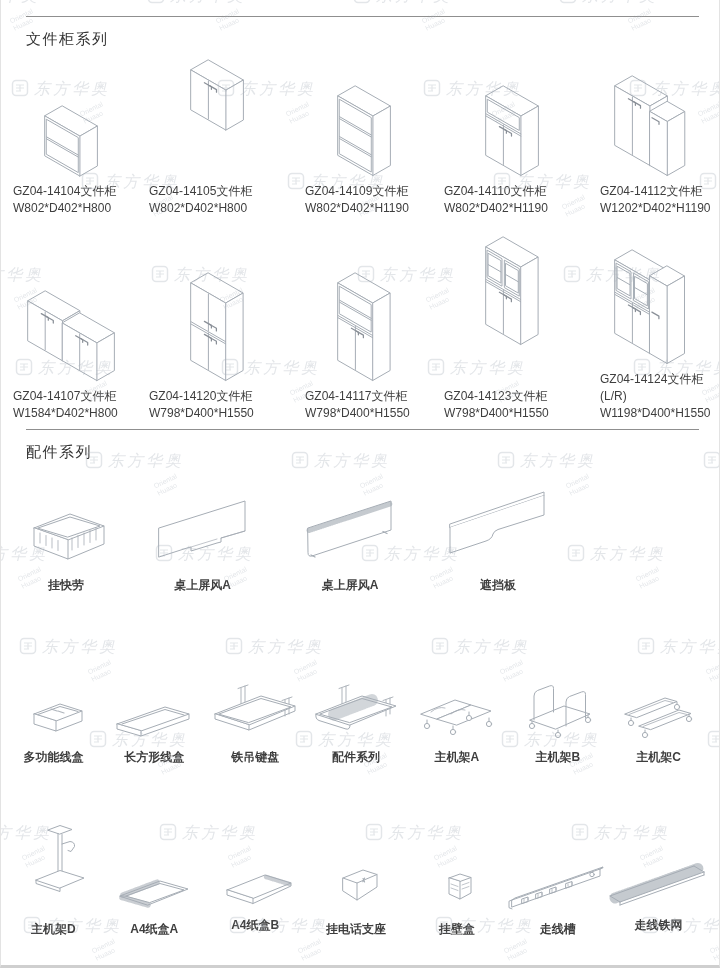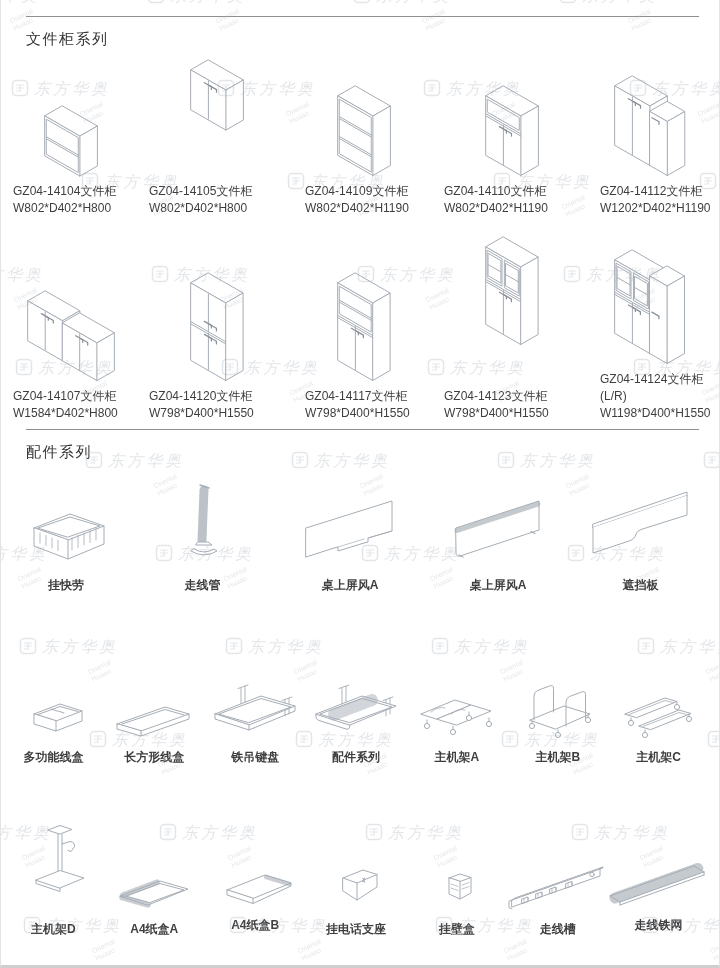--- a/index.html
+++ b/index.html
@@ -599,33 +599,20 @@
                   <path d="M50,57 L86,42 L86,24"></path>
   <path d="M54,36 v12 M60,33.5 v12 M66,31 v12 M72,28.5 v12 M78,26 v12" opacity=".8"></path>
   <path d="M22,31 v10 M28,33.5 v10 M34,36 v10 M40,38.5 v10" opacity=".8"></path>
                 </g>
               </svg>
             </div>
             <figcaption class="cap">挂快劳</figcaption>
           </figure>
           <figure class="item acc" style="margin: 0px;">
             <div class="fig">
-              <svg width="56" height="88" viewBox="0 0 56 88">
-                <g fill="none" stroke="#a6adb5" stroke-width="1" stroke-linejoin="round" stroke-linecap="round">
-  <path d="M25,5 l9,3" stroke-width="1.4"></path>
-  <path d="M29,10 L27,60" stroke-width="9" stroke-dasharray="2.2 1.8" opacity=".75"></path>
-  <path d="M23,62 h10 l4,3 h-16 Z" fill="#fff"></path>
-  <path d="M19,69 q10,6 20,0 l3,2 q-13,8 -26,0 Z" fill="#fff"></path>
-                </g>
-              </svg>
-            </div>
-            <figcaption class="cap">走线管</figcaption>
-          </figure>
-          <figure class="item acc" style="margin: 0px;">
-            <div class="fig">
               <svg width="112" height="80" viewBox="0 0 112 80">
                 <g fill="none" stroke="#a6adb5" stroke-width="1" stroke-linejoin="round" stroke-linecap="round">
   <path d="M12,40 L98,13 L98,43 L74,50 L74,54 L70,55 L44,63 L44,59 L40,60 L12,69 Z" fill="#fff"></path>
   <path d="M44,59 l26,-8 M74,50 l24,-7" opacity=".7"></path>
                 </g>
               </svg>
             </div>
             <figcaption class="cap">桌上屏风A</figcaption>
           </figure>
           <figure class="item acc" style="margin: 0px;">

